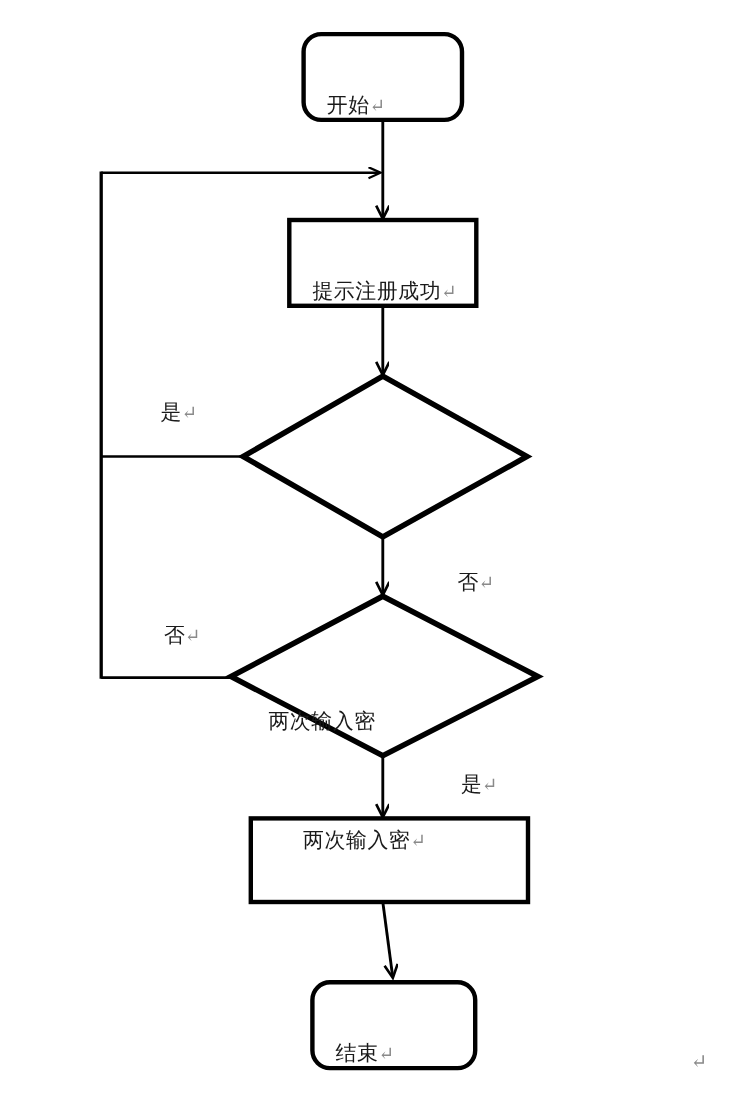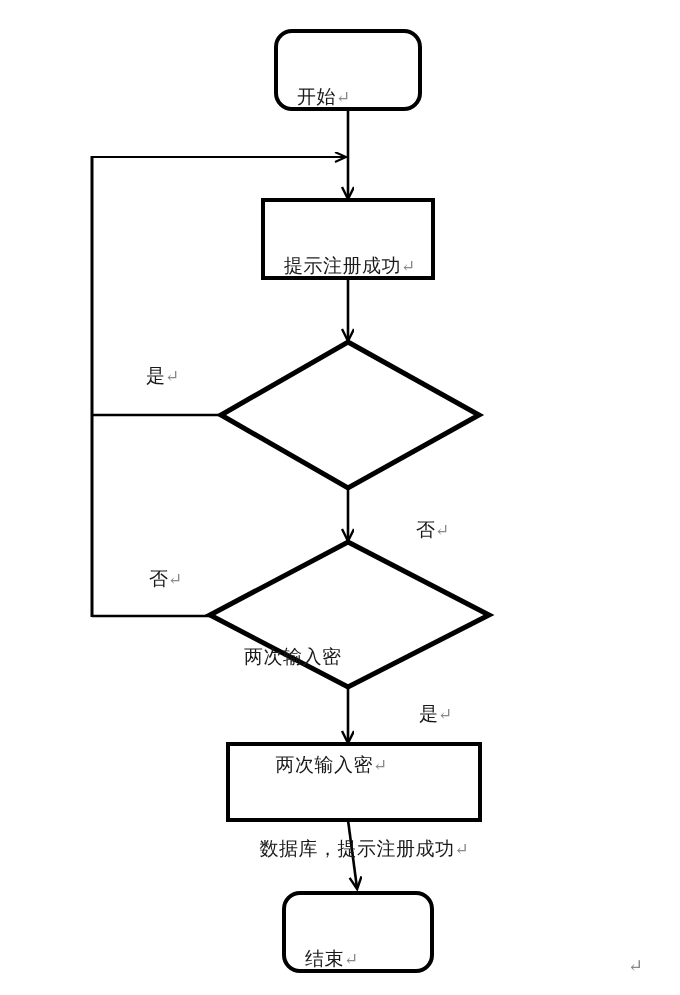--- a/index.html
+++ b/index.html
@@ -108,23 +108,20 @@
 
 
   <div class="node-label" style="left:244px; top:589px; width:200px;">
     <div>两次输入密</div>
     <div>
       <span>两次输入密</span><span class="pilcrow">↵</span>
     </div>
   </div>
 
   <div class="node-label" style="left:228px; top:754px; width:252px;">
-    <div>
-      <span>数据库，提示注册成功</span><span class="pilcrow">↵</span>
-    </div>
   </div>
 
   <div class="node-label" style="left:284px; top:918px; width:148px;">
     <span>结束</span><span class="pilcrow">↵</span>
   </div>
 
   <div class="edge-label" style="left:127px; top:343px;">
     <span>是</span><span class="pilcrow">↵</span>
   </div>
 

